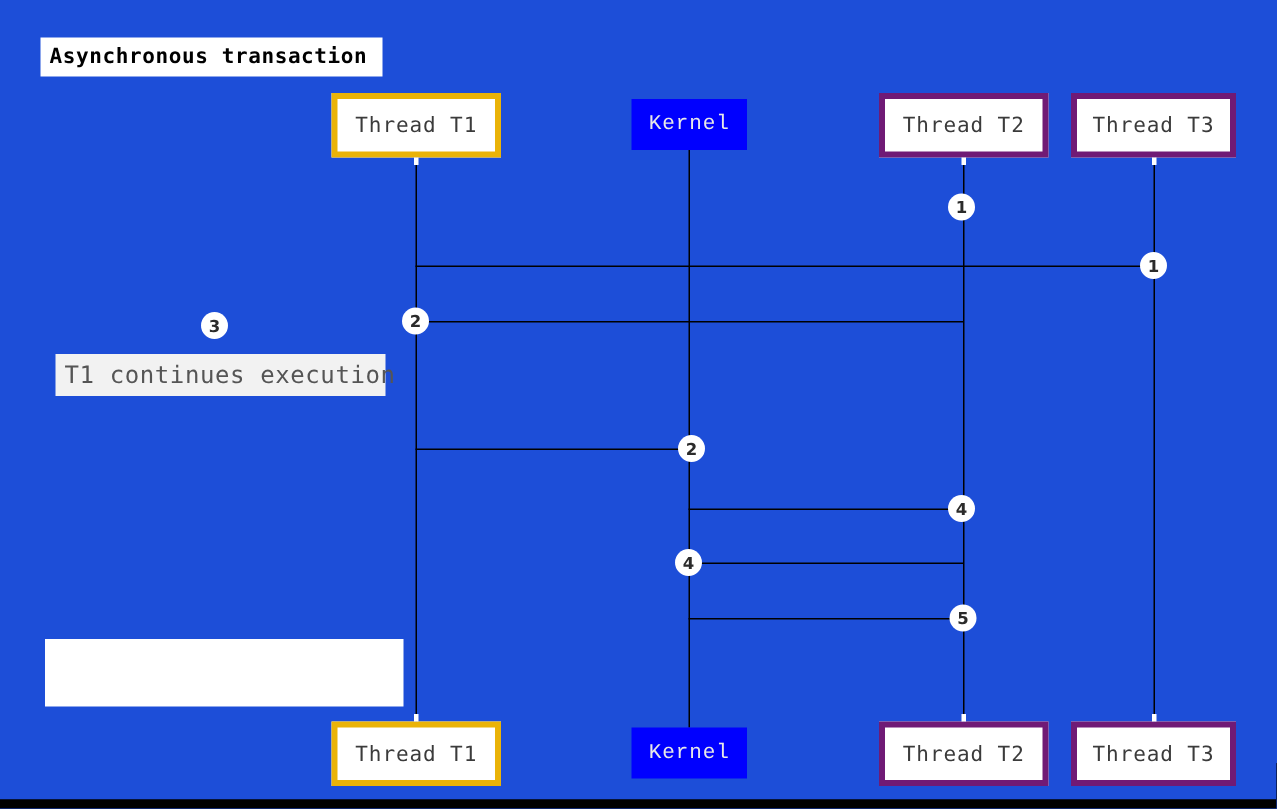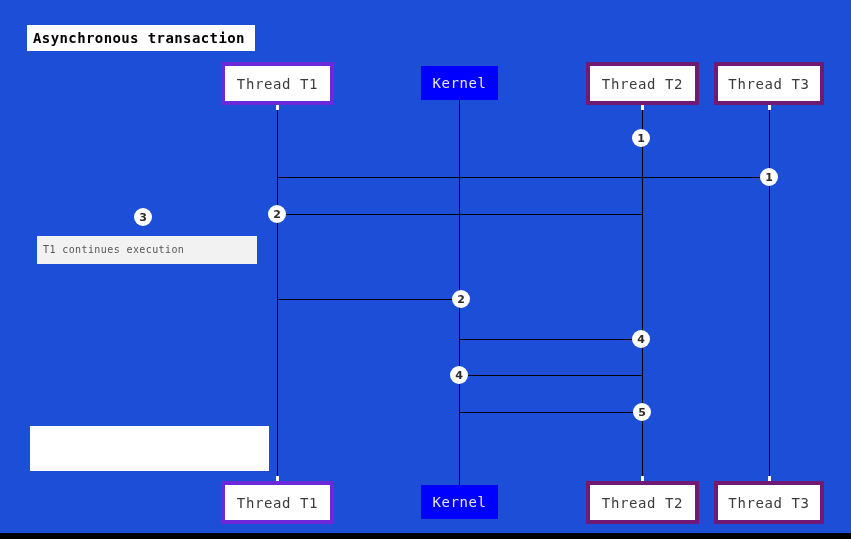--- a/index.html
+++ b/index.html
@@ -45,32 +45,33 @@
     align-items: center;
     justify-content: center;
     white-space: nowrap;
     font-family: "DejaVu Sans Mono", "Liberation Mono", monospace;
     font-size: 14px;
     letter-spacing: 0.6px;
     line-height: 1;
   }
   .participant.red {
     background: #ffffff;
-    border: 4px solid #6d28d9;
+    border: 4px solid #eab308;
     color: #3b3b3b;
   }
   .participant.blueborder {
     background: #ffffff;
     border: 4px solid #701a75;
     color: #3b3b3b;
   }
   .participant.bluefill {
     background: #0000ff;
     border: 0;
     color: #e8e8e8;
+    font-family: Liberation Mono, monospace;
   }
 
   
   .nub {
     position: absolute;
     width: 3px;
     height: 5px;
     background: #ffffff;
   }
 
@@ -80,21 +81,21 @@
     width: 1px;
     background: #000000;
   }
 
   
   .note-plate {
     position: absolute;
     background: #f2f2f2;
     color: #555555;
     font-family: "DejaVu Sans Mono", "Liberation Mono", monospace;
-    font-size: 10px;
+    font-size: 16px;
     letter-spacing: 0.4px;
     line-height: 1;
     white-space: nowrap;
     display: flex;
     align-items: center;
     padding: 0 6px;
     box-sizing: border-box;
   }
   .blank-plate {
     position: absolute;

